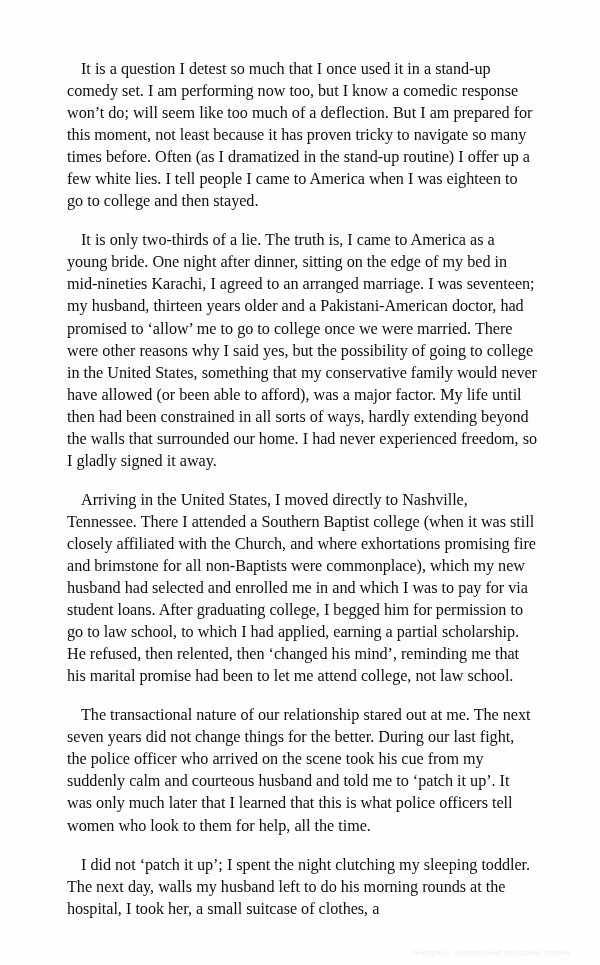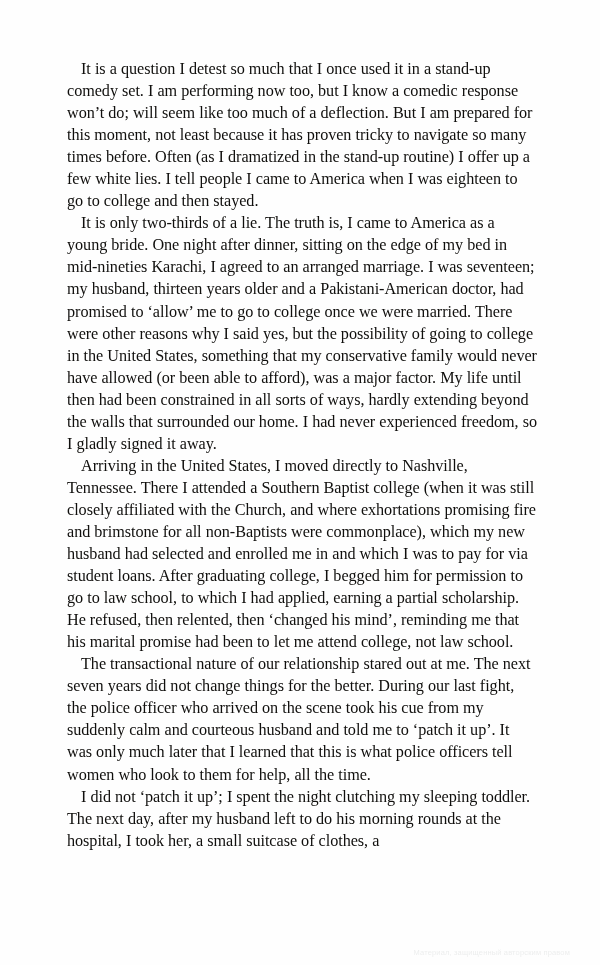--- a/index.html
+++ b/index.html
@@ -37,21 +37,21 @@
     color: #100f0d;
     text-align: left;
     text-indent: 14px;
     letter-spacing: -0.05px;
     word-spacing: 0.1px;
     font-weight: 400;
     hyphens: none;
   }
 
   .para + .para {
-    margin-top: 0;
+    margin-top: 17px;
   }
 
   .ital {
   }
 
   #watermark {
     position: absolute;
     left: 0;
     top: 941px;
     width: 600px;
@@ -77,21 +77,21 @@
   <div id="text-column">
 
     <p class="para">It is a question I detest so much that I once used it in a stand-up comedy set. I am performing now too, but I know a comedic response won’t do; will seem like too much of a deflection. But I am prepared for this moment, not least because it has proven tricky to navigate so many times before. Often (as I dramatized in the stand-up routine) I offer up a few white lies. I tell people I came to America when I was eighteen to go to college and then stayed.</p>
 
     <p class="para">It is only two-thirds of a lie. The truth is, I came to America as a young bride. One night after dinner, sitting on the edge of my bed in mid-nineties Karachi, I agreed to an arranged marriage. I was seventeen; my husband, thirteen years older and a Pakistani-American doctor, had promised to ‘allow’ me to go to college once we were married. There were other reasons why I said yes, but the possibility of going to college in the United States, something that my conservative family would never have allowed (or been able to afford), was a major factor. My life until then had been constrained in all sorts of ways, hardly extending beyond the walls that surrounded our home. I had never experienced freedom, so I gladly signed it away.</p>
 
     <p class="para"><span>Arriving in the United States, I moved directly to Nashville, Tennessee. There I attended a Southern Baptist college (when it was still closely affiliated with the Church, and where exhortations promising fire and brimstone for all non-Baptists were commonplace), which my new husband had selected and enrolled me in and which I was to pay for via student loans. After graduating college, I begged him for permission to go to law school, to which I had applied, earning a partial scholarship. He refused, then relented, then ‘changed his mind’, reminding me that his marital promise had been to let me attend college, </span><span class="ital">not</span><span> law school.</span></p>
 
     <p class="para">The transactional nature of our relationship stared out at me. The next seven years did not change things for the better. During our last fight, the police officer who arrived on the scene took his cue from my suddenly calm and courteous husband and told me to ‘patch it up’. It was only much later that I learned that this is what police officers tell women who look to them for help, all the time.</p>
 
-    <p class="para">I did not ‘patch it up’; I spent the night clutching my sleeping toddler. The next day, after my husband left to do his morning rounds at the hospital, I took her, a small suitcase of clothes, a</p>
+    <p class="para">I did not ‘patch it up’; I spent the night clutching my sleeping toddler. The next day, walls my husband left to do his morning rounds at the hospital, I took her, a small suitcase of clothes, a</p>
 
   </div>
 
   <div id="watermark">
     <span id="watermark-text">Материал, защищенный авторским правом</span>
   </div>
 
 </div>
 
 </body></html>

